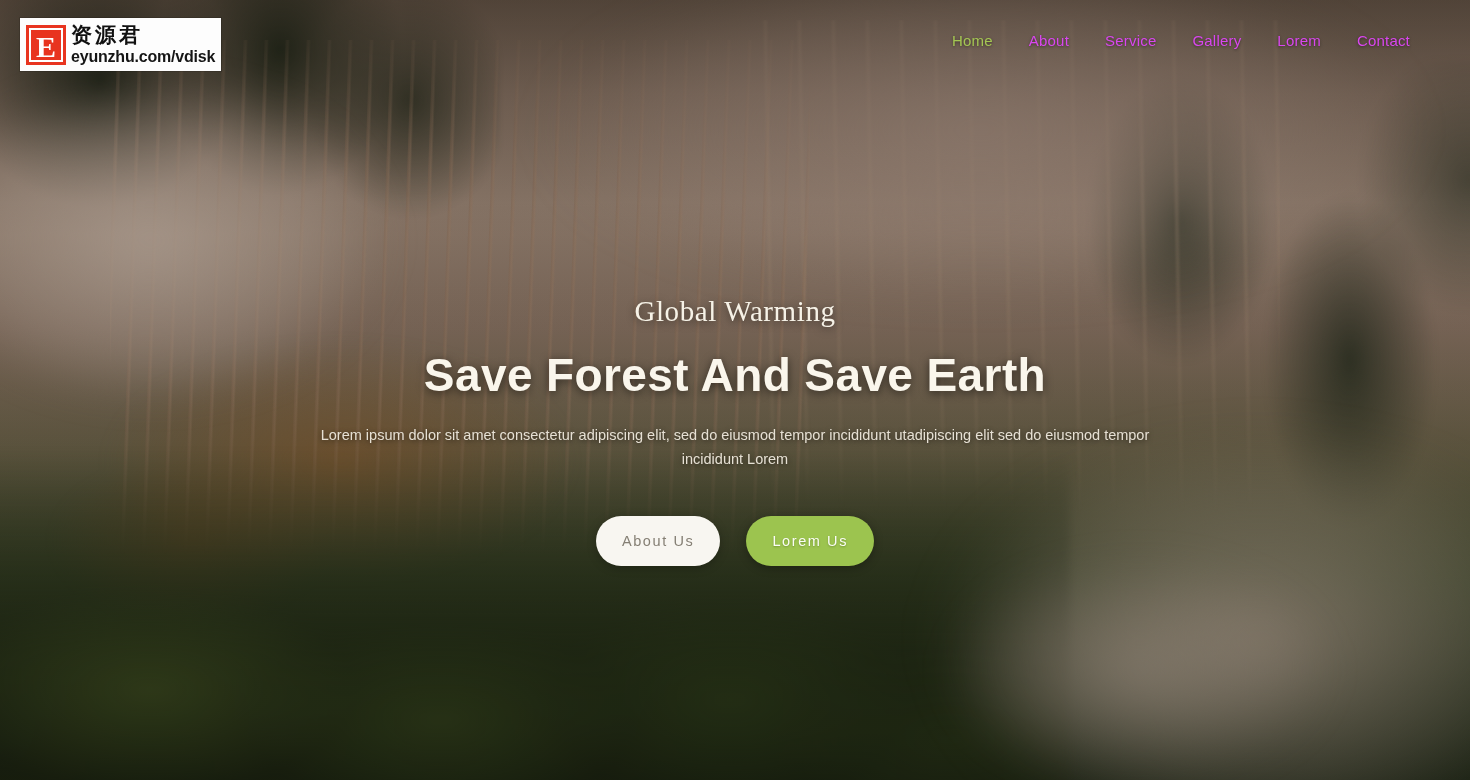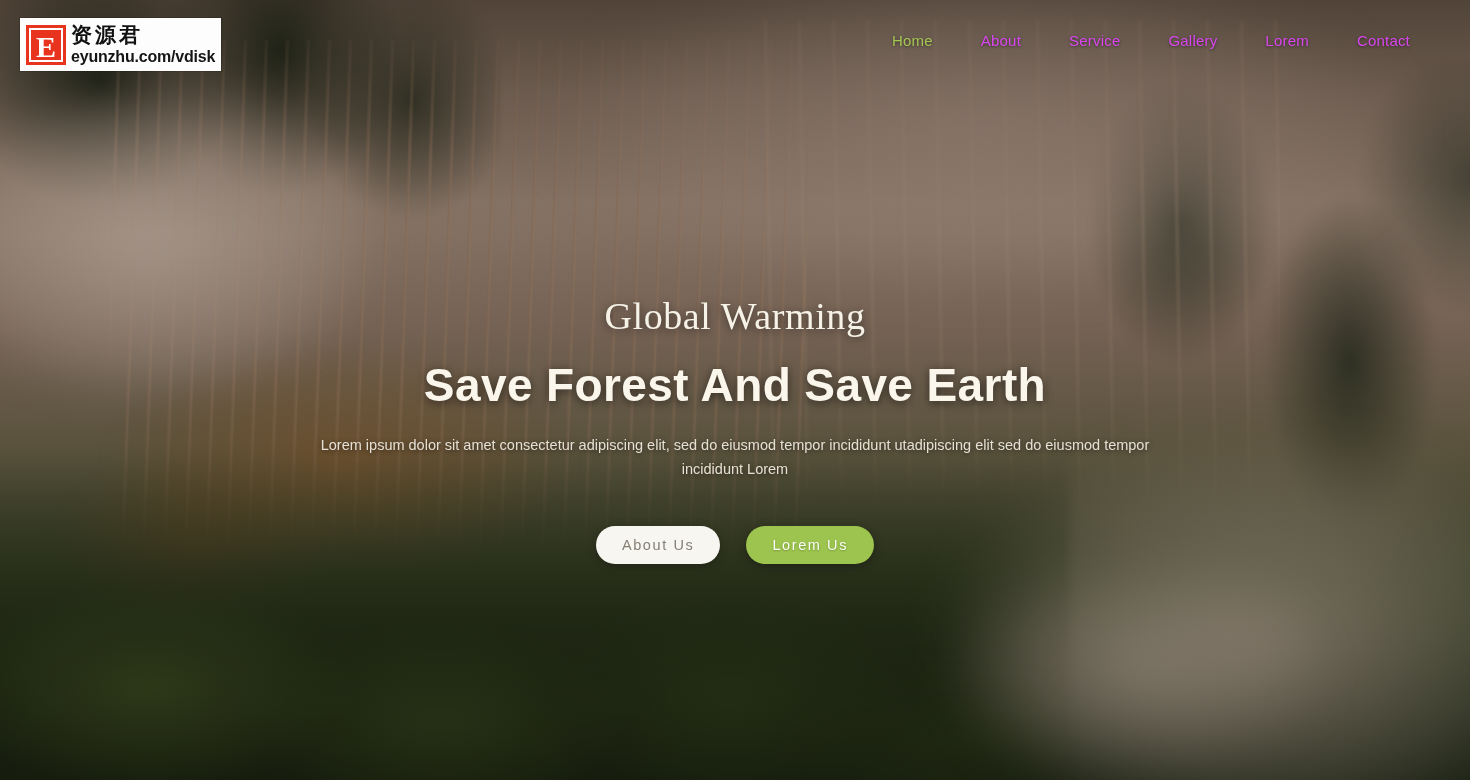--- a/index.html
+++ b/index.html
@@ -158,21 +158,21 @@
   }
   .brand-url {
     font-family:"Liberation Sans", sans-serif;
     font-size:16px; font-weight:700; color:#151515;
     letter-spacing:-.2px;
     display:block;
     margin-top:3px;
   }
 
   .main-nav {
-    display:flex; align-items:center; gap:16px;
+    display:flex; align-items:center; gap:4px;
     margin:32px 44px 0 0;
   }
   .nav-link {
     color:#d946ef;
     font-size:15px;
     letter-spacing:.2px;
     text-decoration:none;
     padding:0 16px;
     white-space:nowrap;
     text-shadow:0 1px 3px rgba(0,0,0,.45);
@@ -181,21 +181,21 @@
   .nav-link.is-active { color:#a4c653; }
 
   
   .hero-content {
     position:absolute; left:0; right:0; top:296px;
     text-align:center; z-index:15;
     padding:0 60px;
   }
   .hero-eyebrow {
     font-family:"Liberation Serif", serif;
-    font-size:38px;
+    font-size:29px;
     color:#f6f2e7;
     letter-spacing:.6px;
     text-shadow:0 2px 8px rgba(0,0,0,.5);
     line-height:1.1;
   }
   .hero-title {
     font-family:Liberation Sans, sans-serif;
     font-weight:700;
     font-size:46px;
     color:#faf6ec;
@@ -213,21 +213,21 @@
     max-width:830px;
     text-shadow:0 1px 5px rgba(0,0,0,.5);
   }
   .hero-actions {
     margin-top:45px;
     display:flex; justify-content:center; gap:26px;
   }
   .btn {
     border:none;
     border-radius:30px;
-    height:38px;
+    height:50px;
     padding:0 26px;
     font-family:"Liberation Sans", sans-serif;
     font-size:14.5px;
     letter-spacing:1.6px;
     cursor:pointer;
     display:inline-flex; align-items:center; justify-content:center;
   }
   .btn-ghost {
     background:#f8f6f1;
     color:#857f74;

